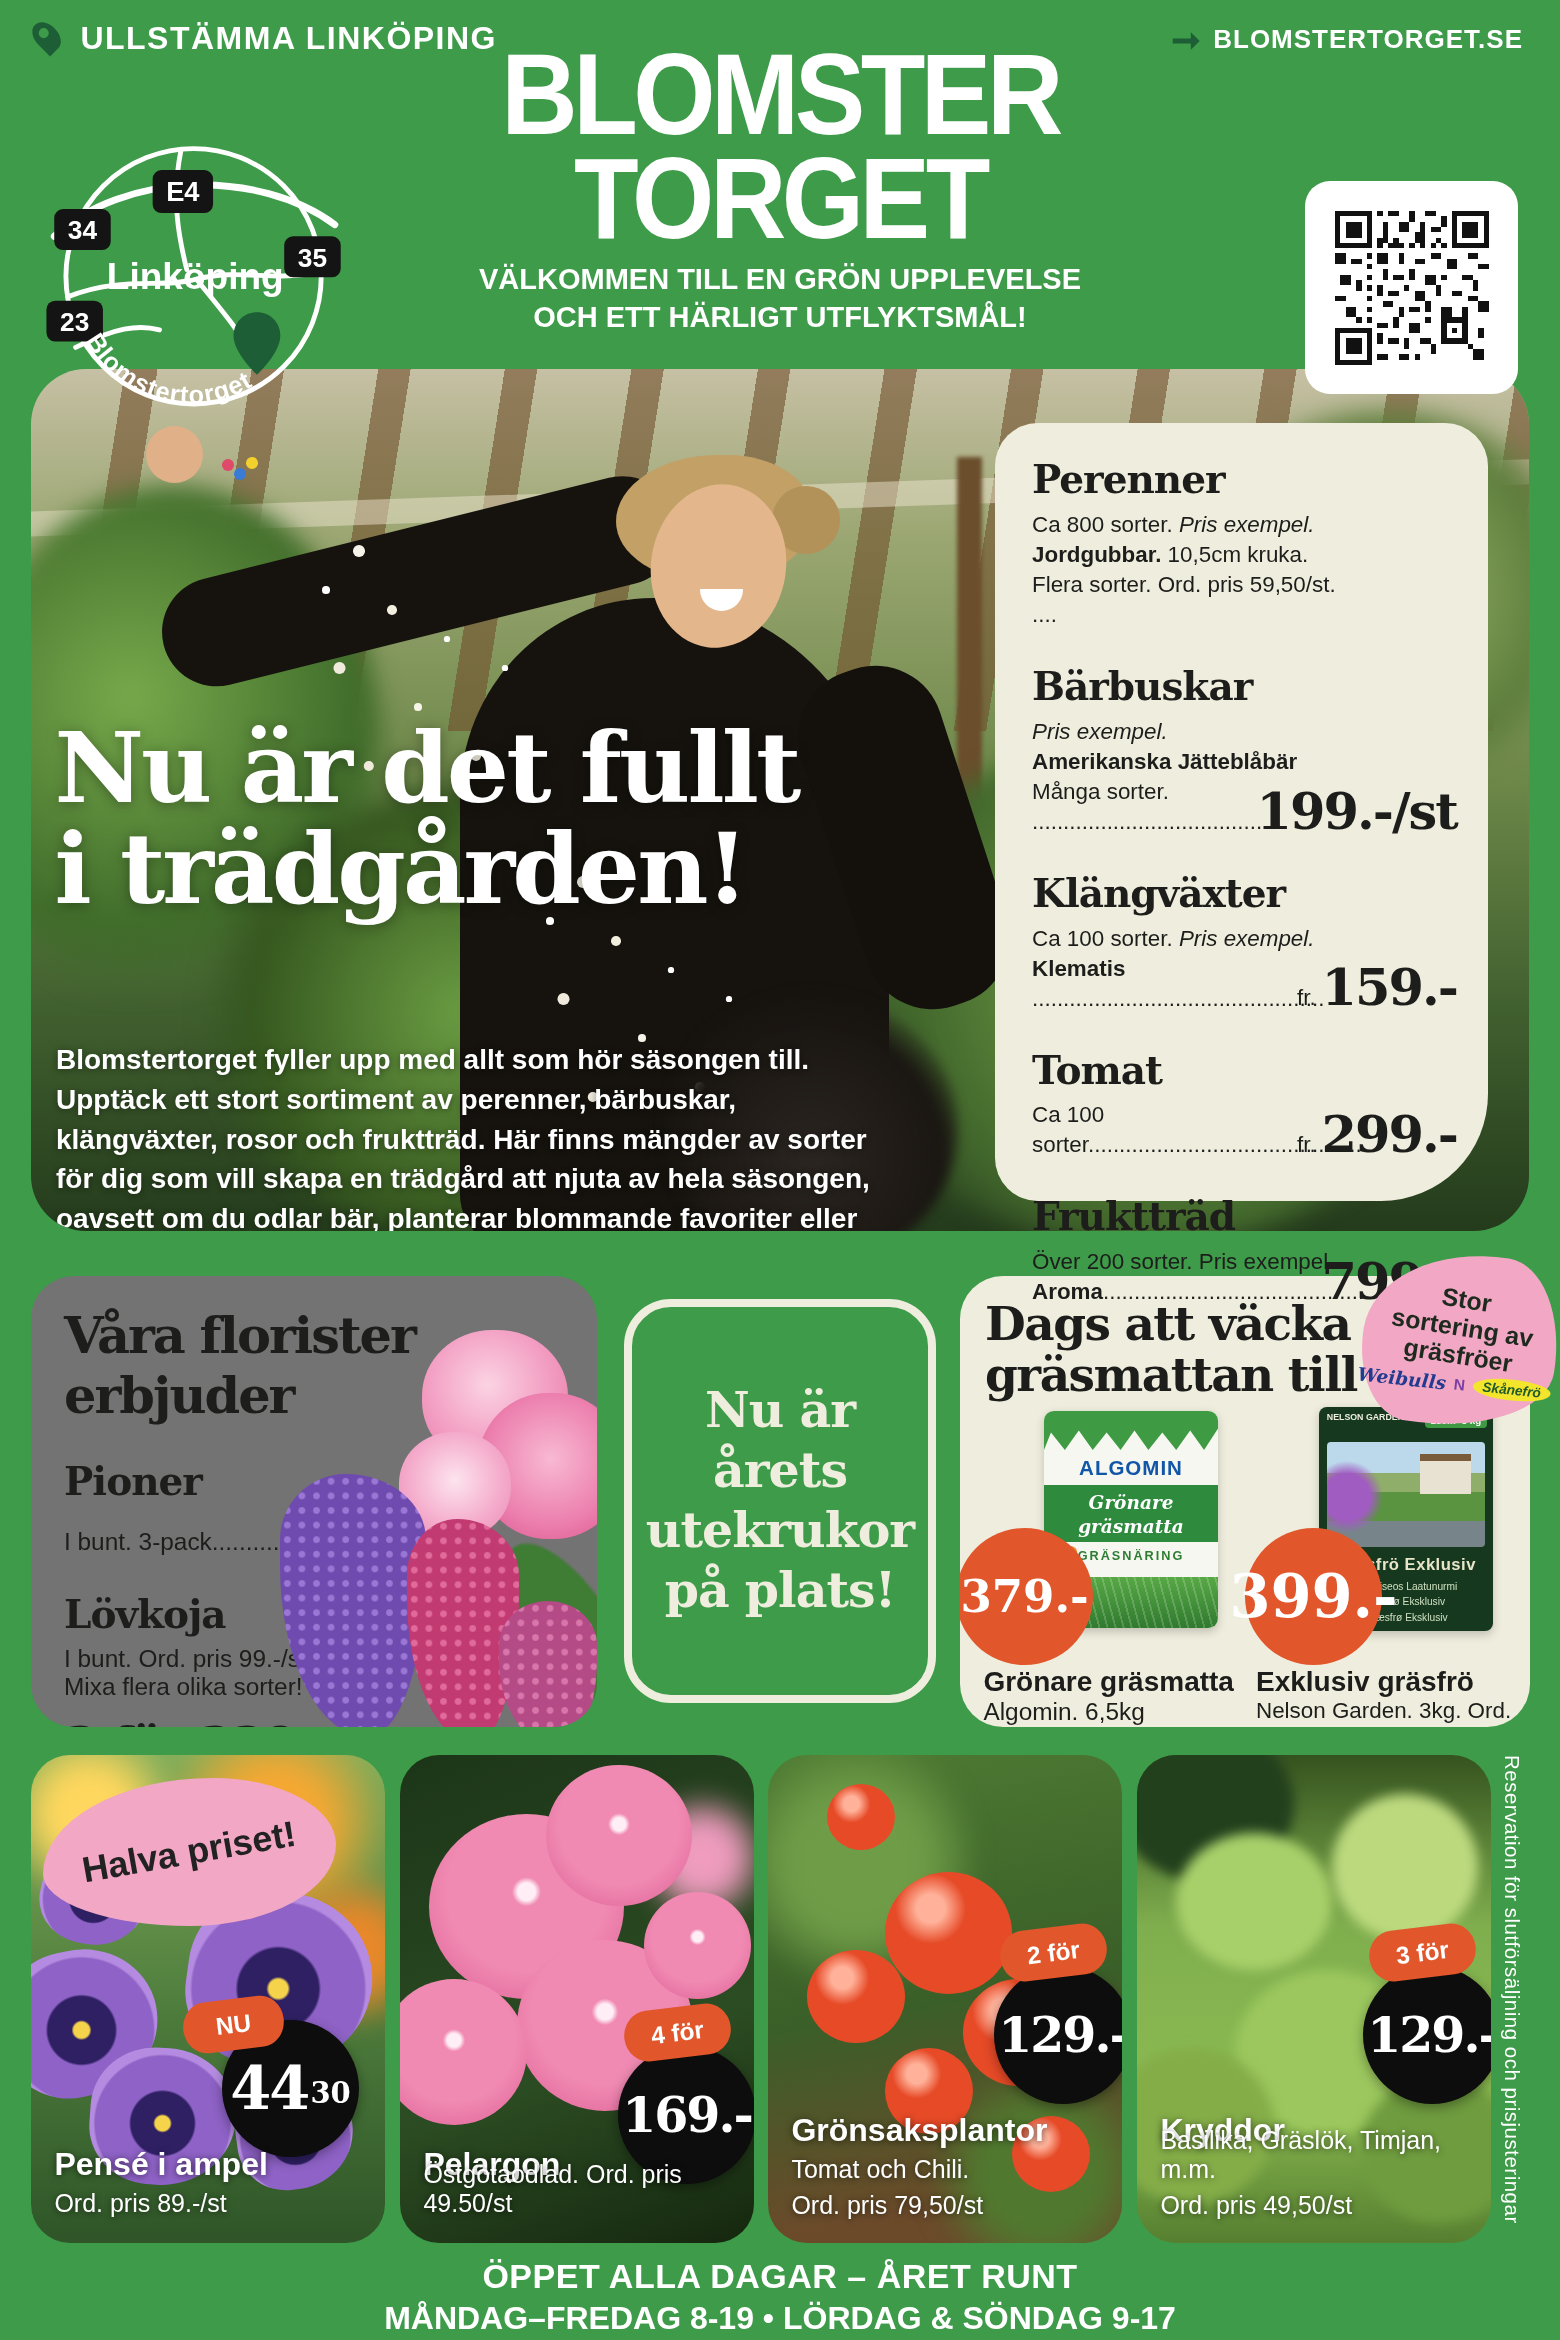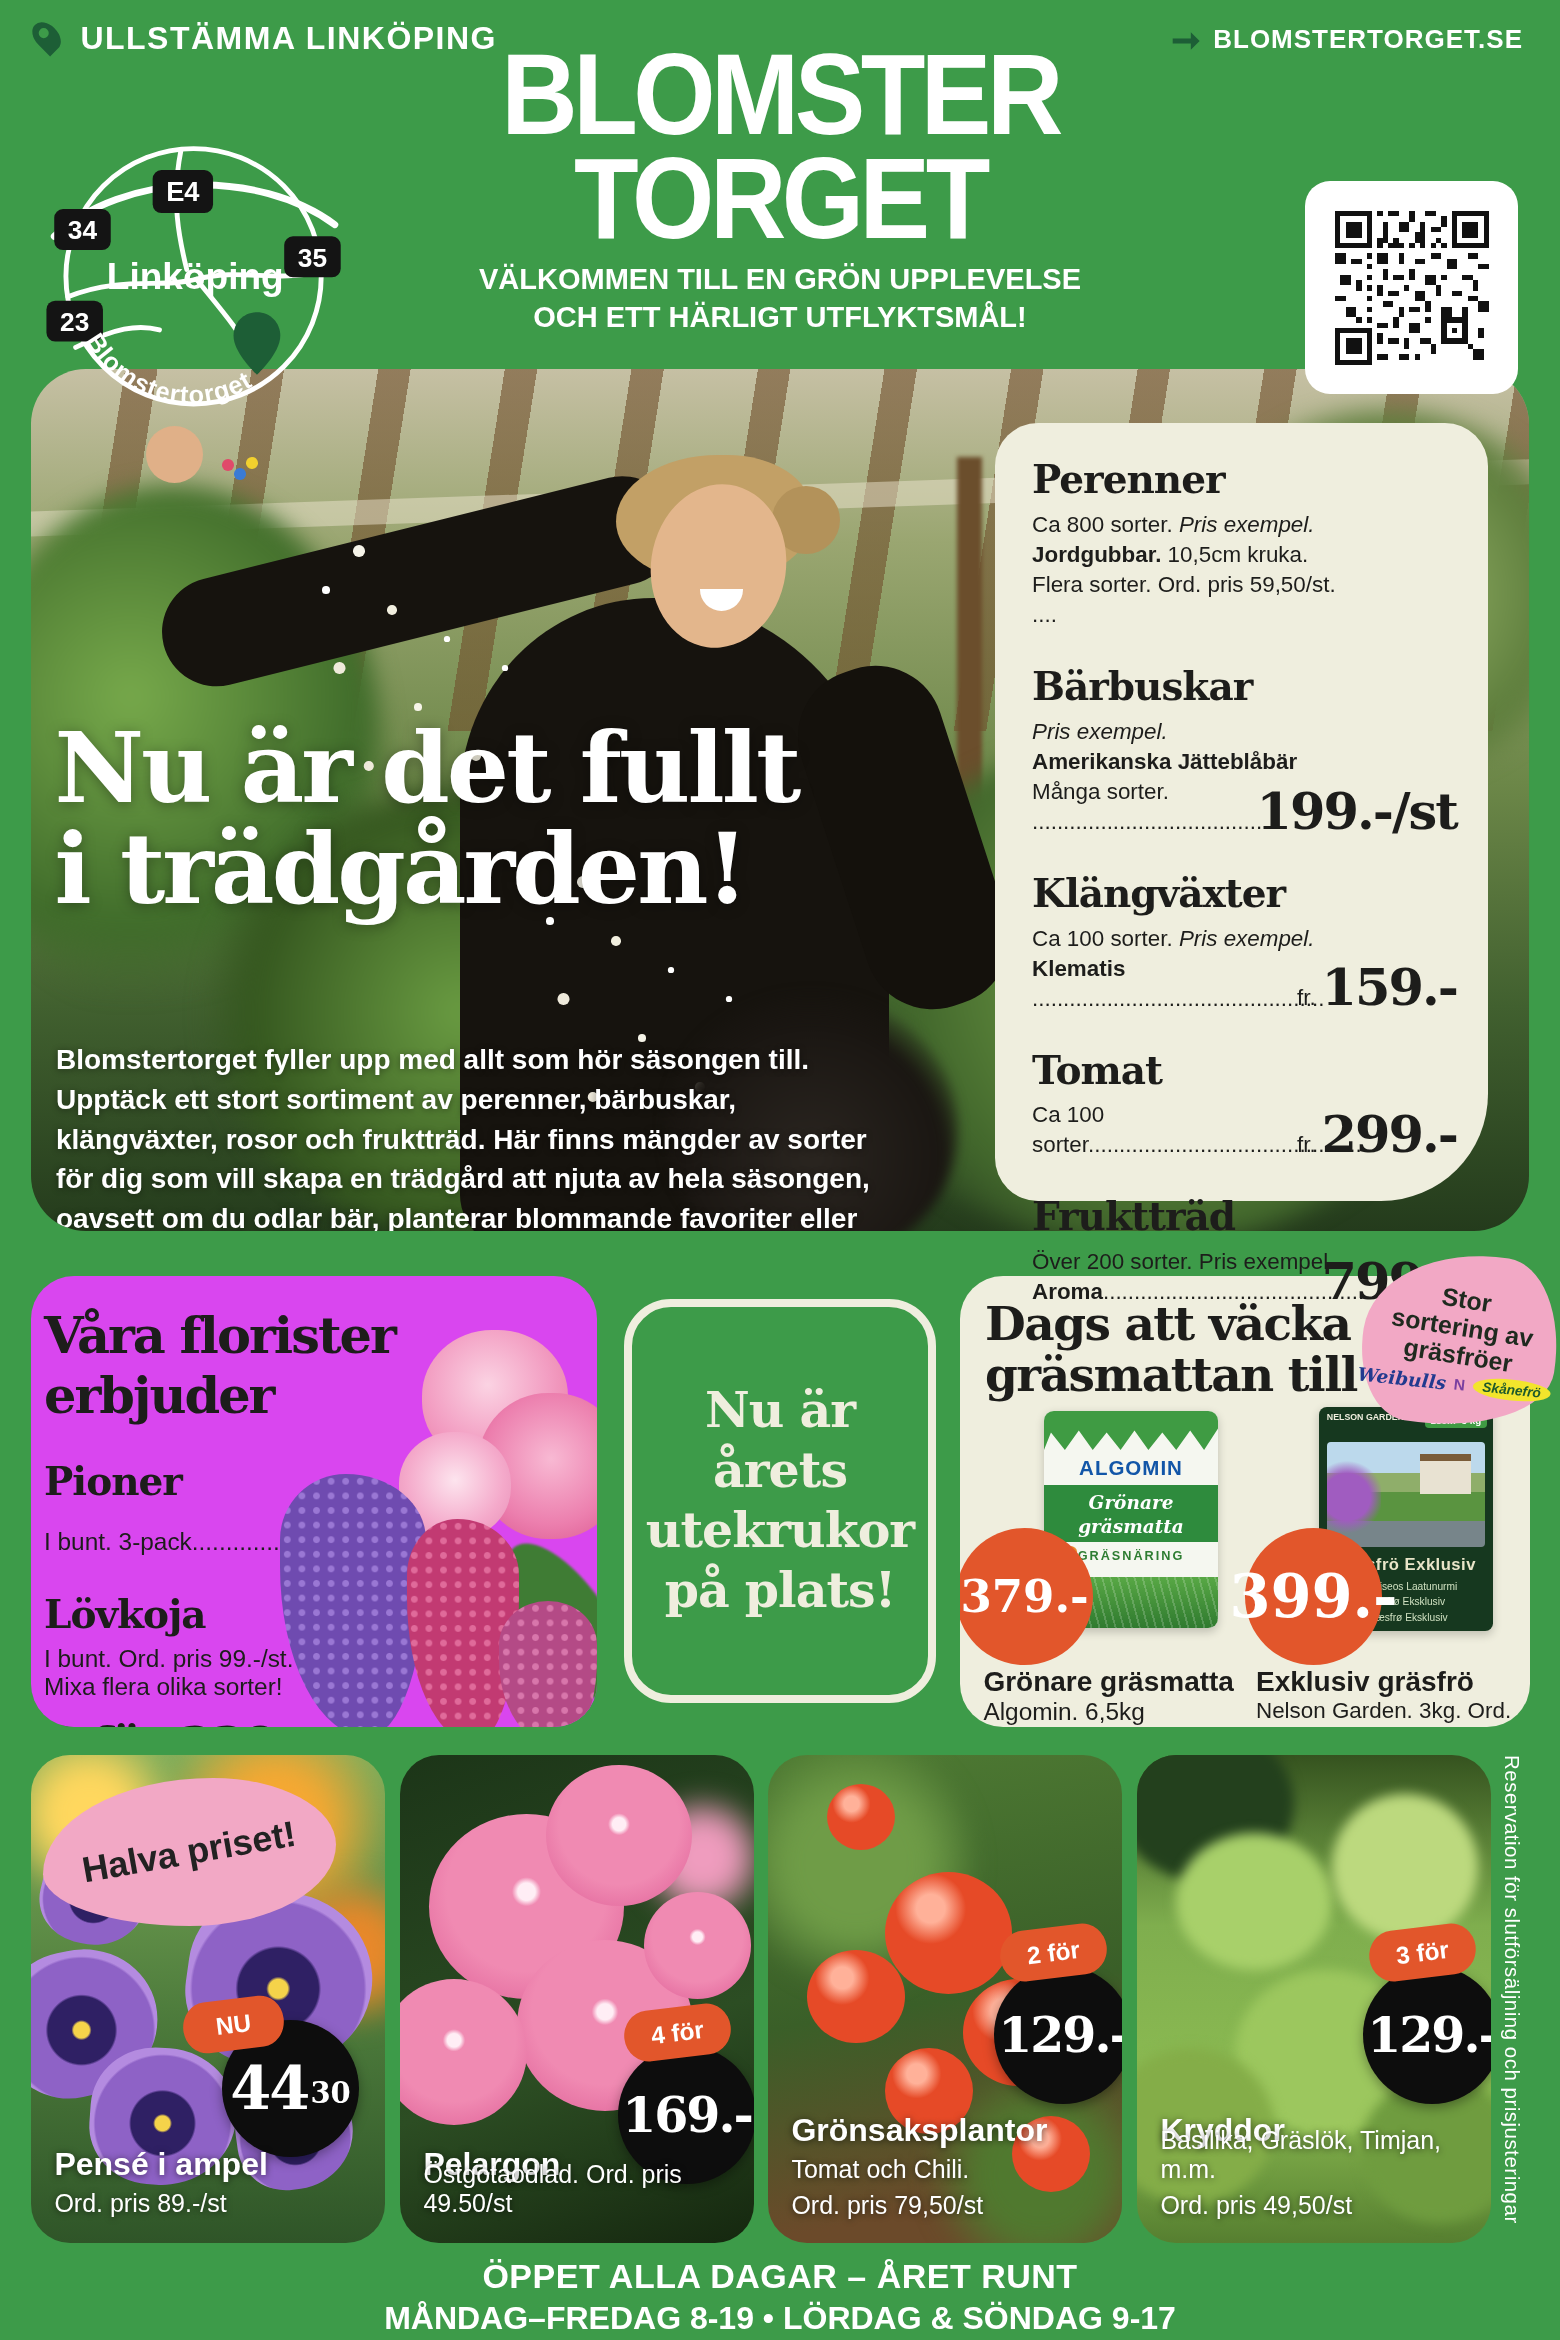--- a/index.html
+++ b/index.html
@@ -70,22 +70,22 @@
             margin-bottom:7.8px;}
   .pp-line{font-size:22.4px;line-height:1.34;width:312px;}
   .pp-line b{font-weight:700;}
   .pp-line i{font-style:italic;}
   .pp-price{position:absolute;right:-5.9px;bottom:-3.9px;white-space:nowrap;display:flex;
             align-items:baseline;gap:5.9px;}
   .pp-price .pre{font-size:22.4px;}
   .pp-price .big{font-family:"DejaVu Serif",serif;font-size:51px;font-weight:700;letter-spacing:-2px;}
 
   
-  .florist-panel{left:31px;top:1276px;width:566px;height:451px;background:#d946ef;
-                 border-radius:43px;overflow:hidden;padding:29px 13px;box-sizing:border-box;}
+  .florist-panel{left:31px;top:1276px;width:566px;height:451px;background:#737373;
+                 border-radius:43px;overflow:hidden;padding:29px 33px;box-sizing:border-box;}
   .fl-heading{font-family:"DejaVu Serif",serif;font-size:51px;font-weight:700;letter-spacing:-2px;}
   .fl-sub{font-family:"DejaVu Serif",serif;font-size:39px;font-weight:700;letter-spacing:-1px;}
   .fl-line{font-size:24.4px;}
   .fl-price-row{display:flex;align-items:baseline;}
   .fl-big{font-family:"DejaVu Serif",serif;font-size:49px;font-weight:700;letter-spacing:-2px;}
   .leaf{border-radius:50%;filter:blur(1px);}
   .dotflower{background-size:14.6px 14.6px;}
 
   .krukor-box{left:624px;top:1299px;width:312px;height:404px;border:8.8px solid #efeede;
               border-radius:47px;box-sizing:border-box;display:flex;align-items:center;

